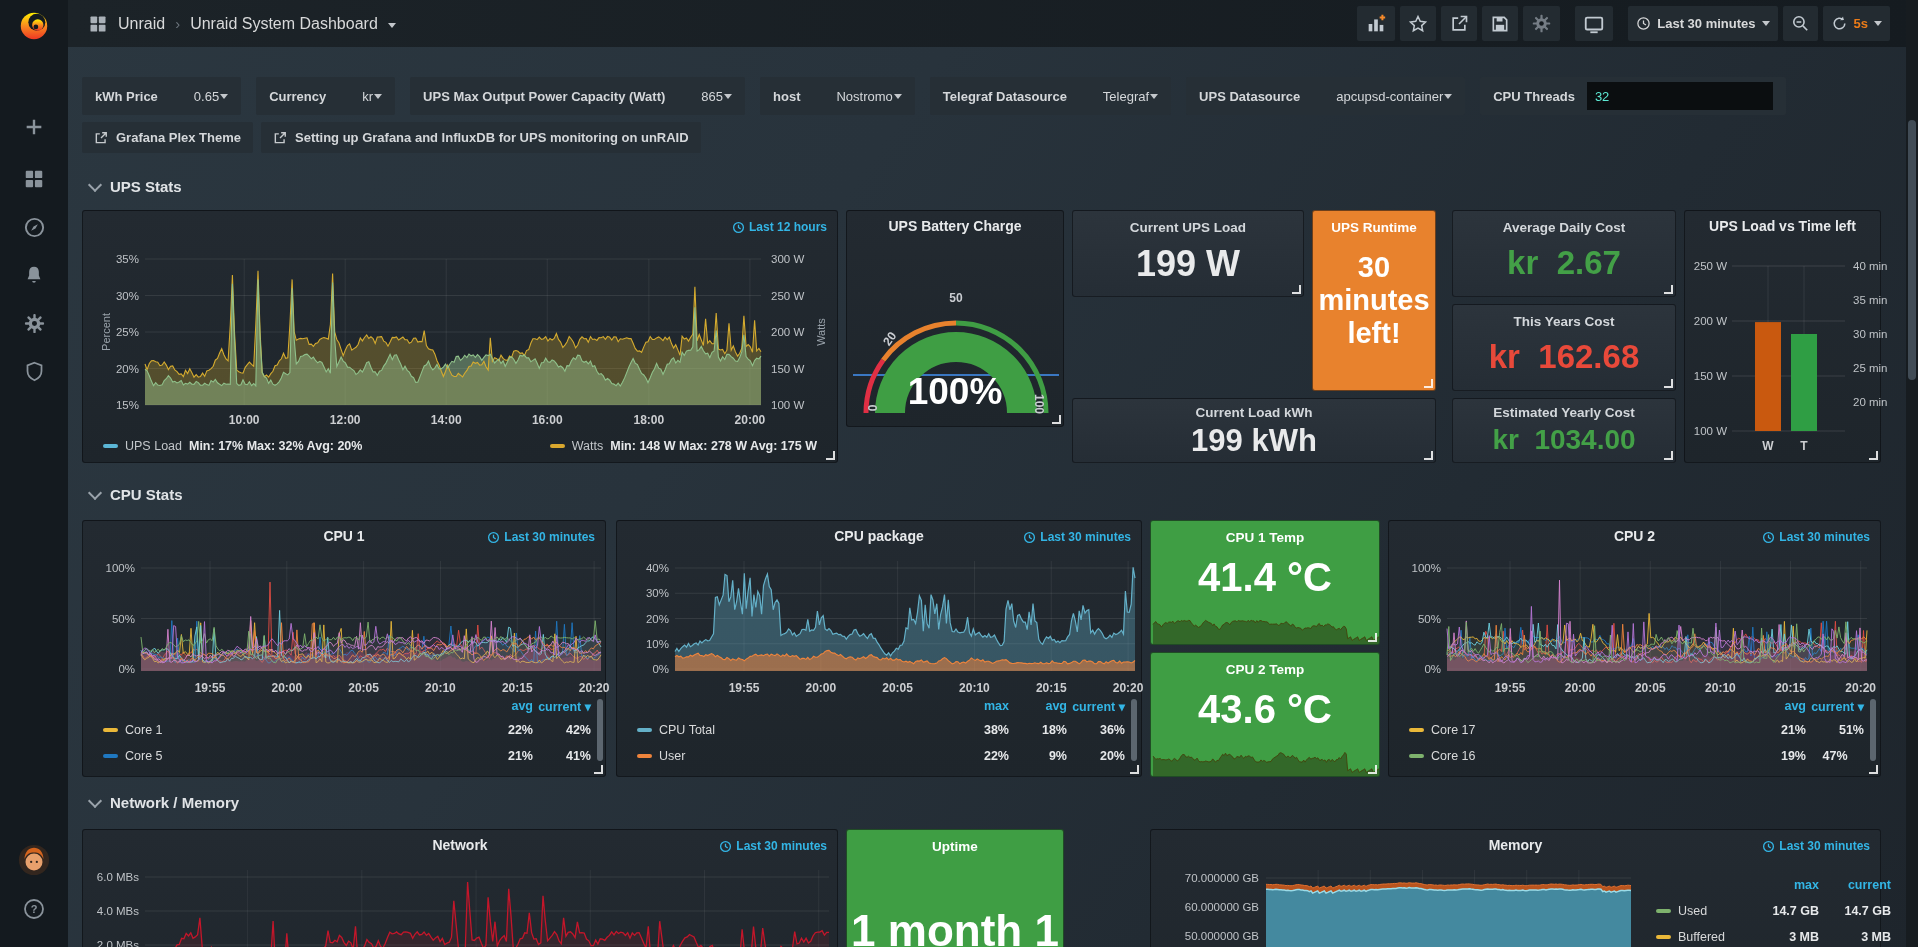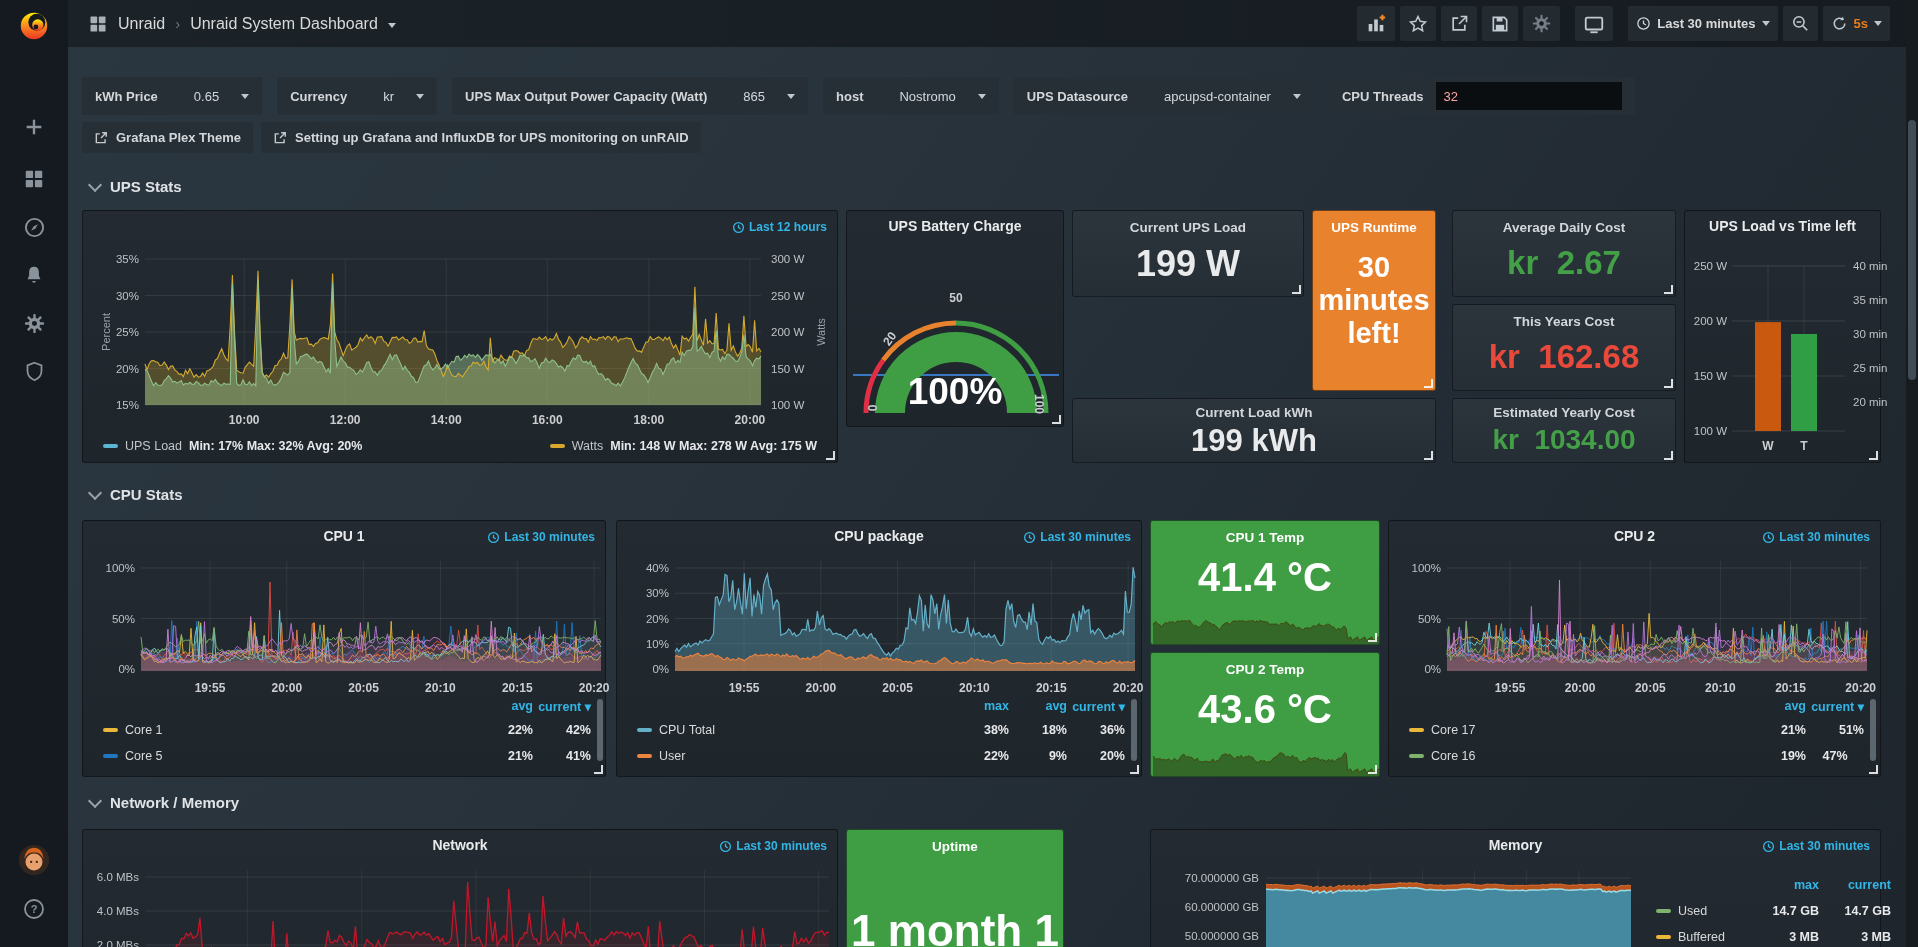--- a/index.html
+++ b/index.html
@@ -17,22 +17,22 @@
   .navright{position:absolute;right:28px;top:6px;display:flex;gap:5px;align-items:center;}
   .nbtn{height:35px;min-width:35px;background:#232b31;border-radius:2px;display:flex;align-items:center;justify-content:center;cursor:pointer;gap:6px;padding:0 8px;box-sizing:border-box;}
   .nbtn.sp{margin-left:10px;}
   .tlabel{font-size:13px;font-weight:bold;color:#d8d9da;white-space:nowrap;}
   .caret{width:0;height:0;border-left:4px solid transparent;border-right:4px solid transparent;border-top:5px solid #c3c7cb;display:inline-block;}
   .refresh-int{color:#eb7b18;font-size:13px;font-weight:bold;}
   
   .varrow{position:absolute;left:82px;top:77px;display:flex;gap:15px;z-index:2;}
   .vbox{height:38px;background:#262f36;border-radius:2px;display:flex;align-items:center;padding:0 13px;gap:12px;cursor:pointer;white-space:nowrap;}
   .vname{font-size:13px;font-weight:bold;color:#d4d7da;}
-  .vval{font-size:13px;color:#d4d7da;display:flex;align-items:center;gap:22px;padding-left:24px;}
-  .vinput{background:#0b0e10;color:#fca5a5;border:none;height:28px;width:170px;padding:0 8px;font-size:13px;font-family:inherit;}
+  .vval{font-size:13px;color:#d4d7da;display:flex;align-items:center;gap:1px;padding-left:24px;}
+  .vinput{background:#0b0e10;color:#5eead4;border:none;height:28px;width:170px;padding:0 8px;font-size:13px;font-family:inherit;}
   .linkrow{position:absolute;left:82px;top:122px;display:flex;gap:8px;z-index:2;}
   .lbox{height:31px;background:#262f36;border-radius:2px;display:flex;align-items:center;padding:0 12px;gap:8px;font-size:13px;font-weight:bold;color:#d4d7da;cursor:pointer;white-space:nowrap;}
   
   .sect{position:absolute;display:flex;align-items:center;gap:10px;font-size:15px;font-weight:bold;color:#e0e3e6;cursor:pointer;}
   .chev{width:8px;height:8px;border-left:2px solid #9aa3ab;border-bottom:2px solid #9aa3ab;transform:rotate(-45deg);margin-top:-4px;}
   
   .panel{position:absolute;background:linear-gradient(180deg,#232a31,#1e252b);border:1px solid rgba(8,10,12,.55);border-radius:3px;box-sizing:border-box;}
   .panel.stat{background:linear-gradient(180deg,#2c343c,#252d35);}
   .panel.orange{background:#e8822d;}
   .panel.green{background:#3f9e44;}
@@ -250,20 +250,27 @@
         </span>
       </div>
       <div class="vbox">
         <span class="vname">host</span>
         <span class="vval">
           <span>Nostromo</span>
           <span class="caret"></span>
         </span>
       </div>
       <div class="vbox">
+        <span class="vname">Telegraf Datasource</span>
+        <span class="vval">
+          <span>Telegraf</span>
+          <span class="caret"></span>
+        </span>
+      </div>
+      <div class="vbox">
         <span class="vname">UPS Datasource</span>
         <span class="vval">
           <span>apcupsd-container</span>
           <span class="caret"></span>
         </span>
       </div>
       <div class="vbox">
         <span class="vname">CPU Threads</span>
         <input class="vinput" value="32" style="">
       </div>

